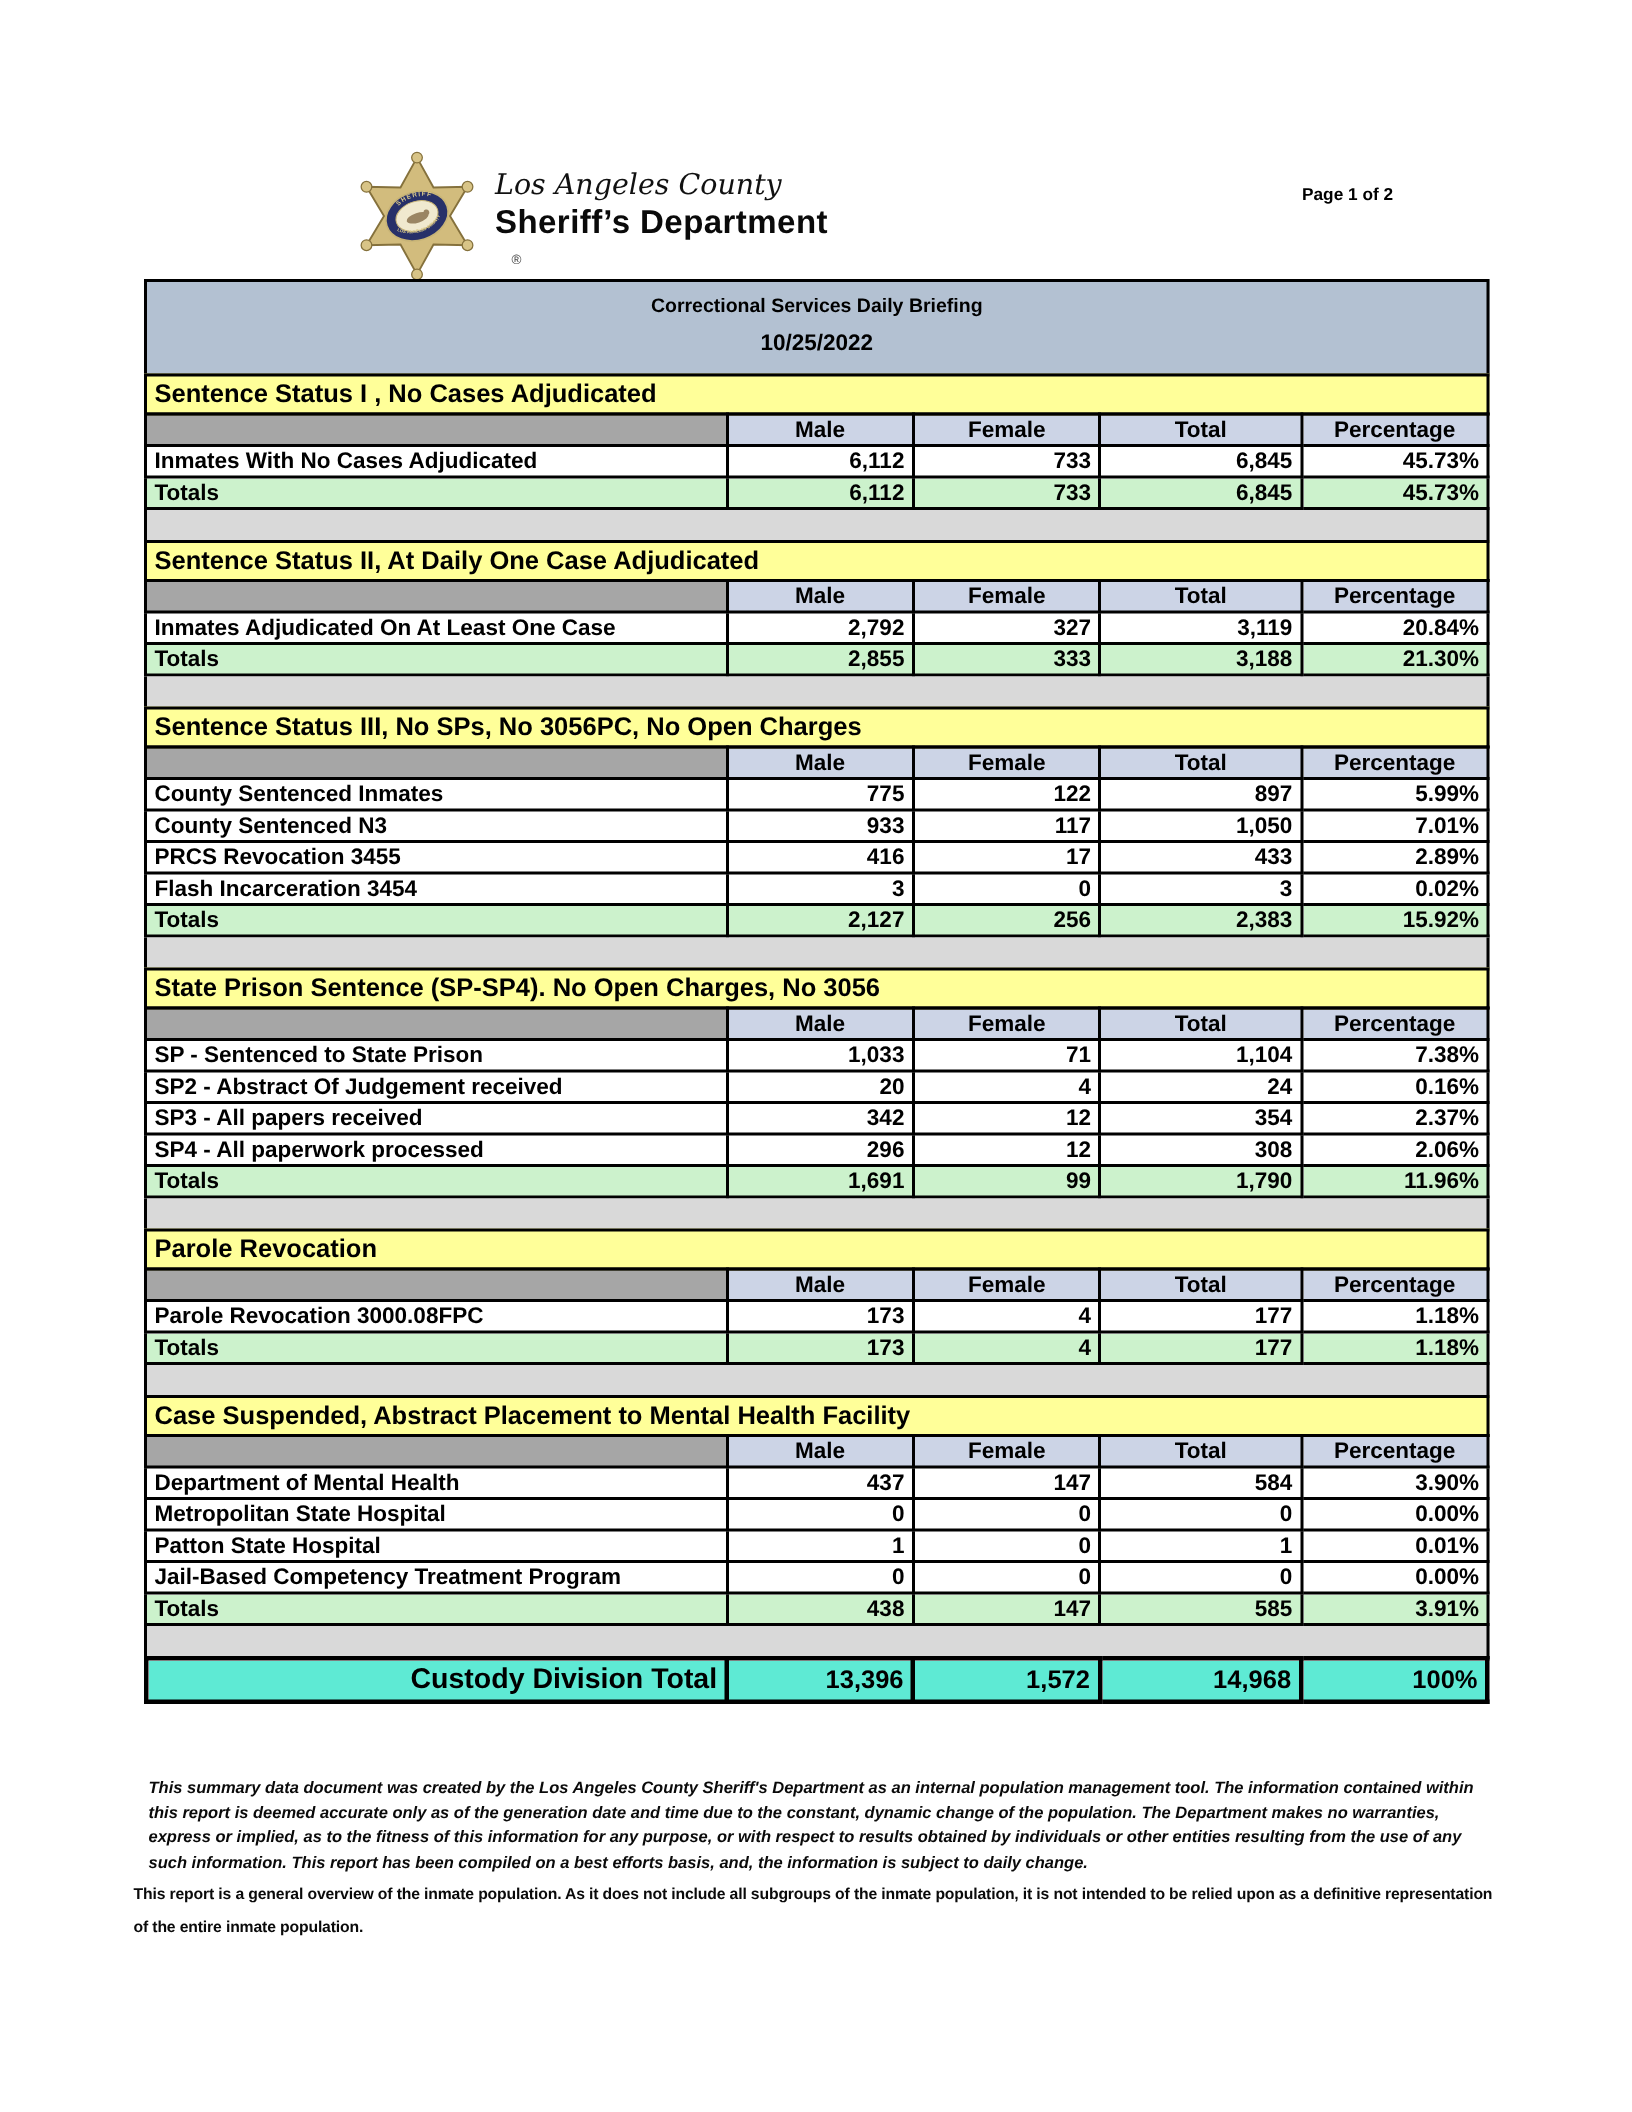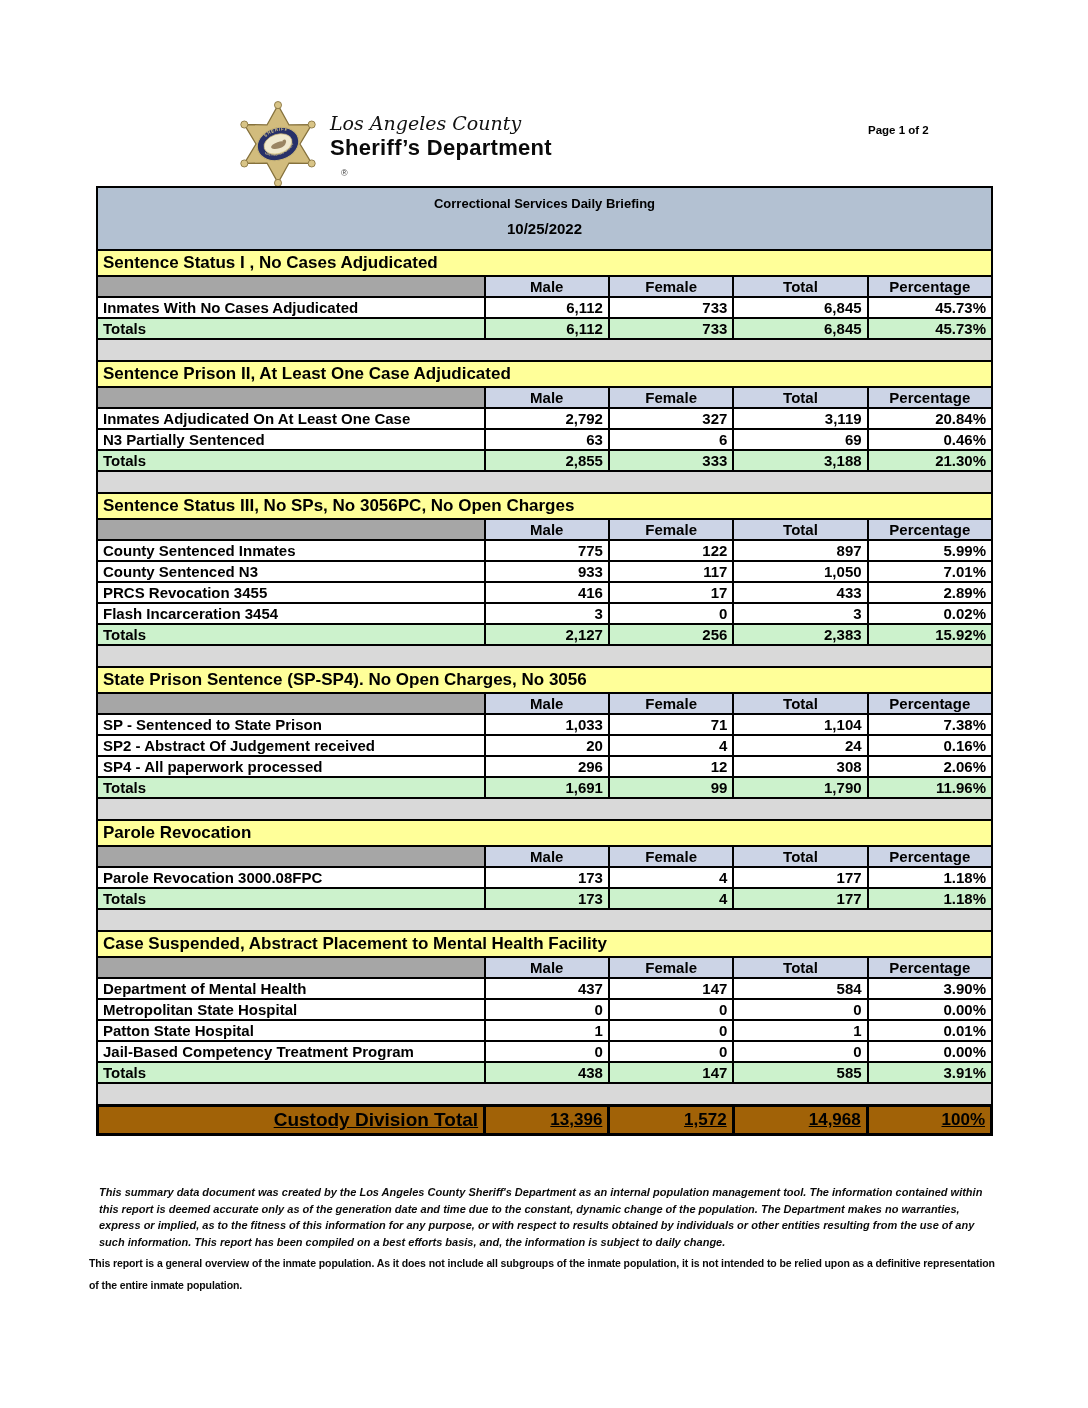--- a/index.html
+++ b/index.html
@@ -36,21 +36,21 @@
        padding:0 5px; box-sizing:border-box; overflow:hidden; white-space:nowrap; }
   td.spacer   { background:#a6a6a6; }
   td.col-head { background:#ccd4e6; text-align:center; }
   td.label-cell { background:#ffffff; text-align:left; }
   td.num-cell   { background:#ffffff; text-align:right; }
   tr.totals-row td { background:#ccf2cc; }
   tr.totals-row td.totals-label { text-align:left; }
 
   .gap { height:22px; background:#d9d9d9; border-left:2px solid #000; border-right:2px solid #000; box-sizing:border-box; }
 
-  .grand-table td { border:3px solid #000; background:#a16207; height:29px;text-decoration:underline; }
+  .grand-table td { border:3px solid #000; background:#5eead4; height:29px; }
   .grand-label { text-align:right; font-size:19px; }
   .grand-num   { text-align:right; font-size:17px; }
 
   
   .disclaimer1 {
     position:absolute; left:99px; top:1184px; width:893px; margin:0;
     font-style:italic; font-weight:bold; font-size:11px; line-height:16.5px; color:#0a0a0a;
   }
   .disclaimer2 {
     position:absolute; left:89px; top:1252px; width:906px; margin:0;
@@ -135,21 +135,21 @@
               <td class="num-cell">6,112</td>
               <td class="num-cell">733</td>
               <td class="num-cell">6,845</td>
               <td class="num-cell">45.73%</td>
             </tr>
           </tbody>
         </table>
       </div>
       <div class="gap"></div>
       <div class="section">
-        <div class="section-title">Sentence Prison II, At Least One Case Adjudicated</div>
+        <div class="section-title">Sentence Status II, At Daily One Case Adjudicated</div>
         <table class="data-table">
           <colgroup>
             <col class="c0">
             <col class="c1">
             <col class="c2">
             <col class="c3">
             <col class="c4">
           </colgroup>
           <tbody>
             <tr class="head-row">
@@ -159,27 +159,20 @@
               <td class="col-head">Total</td>
               <td class="col-head">Percentage</td>
             </tr>
             <tr class="data-row">
               <td class="label-cell">Inmates Adjudicated On At Least One Case</td>
               <td class="num-cell">2,792</td>
               <td class="num-cell">327</td>
               <td class="num-cell">3,119</td>
               <td class="num-cell">20.84%</td>
             </tr>
-            <tr class="data-row">
-              <td class="label-cell">N3 Partially Sentenced</td>
-              <td class="num-cell">63</td>
-              <td class="num-cell">6</td>
-              <td class="num-cell">69</td>
-              <td class="num-cell">0.46%</td>
-            </tr>
             <tr class="totals-row">
               <td class="label-cell totals-label">Totals</td>
               <td class="num-cell">2,855</td>
               <td class="num-cell">333</td>
               <td class="num-cell">3,188</td>
               <td class="num-cell">21.30%</td>
             </tr>
           </tbody>
         </table>
       </div>
@@ -265,20 +258,27 @@
               <td class="num-cell">71</td>
               <td class="num-cell">1,104</td>
               <td class="num-cell">7.38%</td>
             </tr>
             <tr class="data-row">
               <td class="label-cell">SP2 - Abstract Of Judgement received</td>
               <td class="num-cell">20</td>
               <td class="num-cell">4</td>
               <td class="num-cell">24</td>
               <td class="num-cell">0.16%</td>
+            </tr>
+            <tr class="data-row">
+              <td class="label-cell">SP3 - All papers received</td>
+              <td class="num-cell">342</td>
+              <td class="num-cell">12</td>
+              <td class="num-cell">354</td>
+              <td class="num-cell">2.37%</td>
             </tr>
             <tr class="data-row">
               <td class="label-cell">SP4 - All paperwork processed</td>
               <td class="num-cell">296</td>
               <td class="num-cell">12</td>
               <td class="num-cell">308</td>
               <td class="num-cell">2.06%</td>
             </tr>
             <tr class="totals-row">
               <td class="label-cell totals-label">Totals</td>

